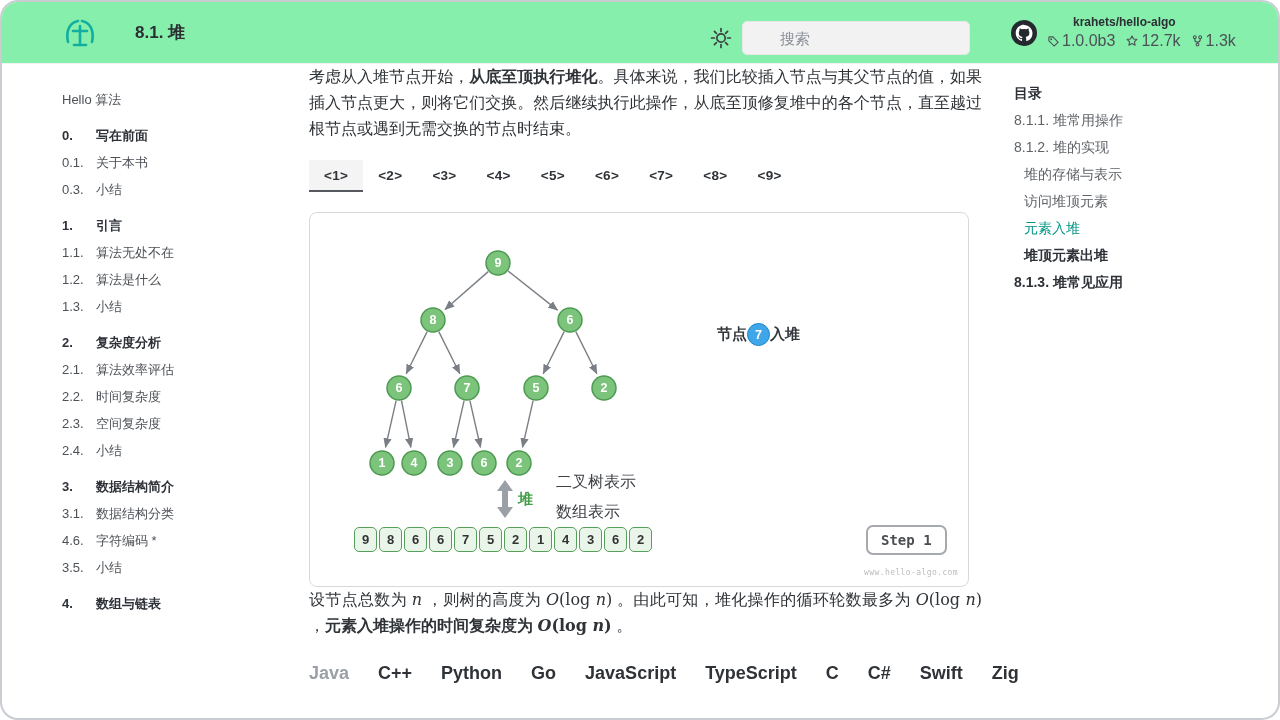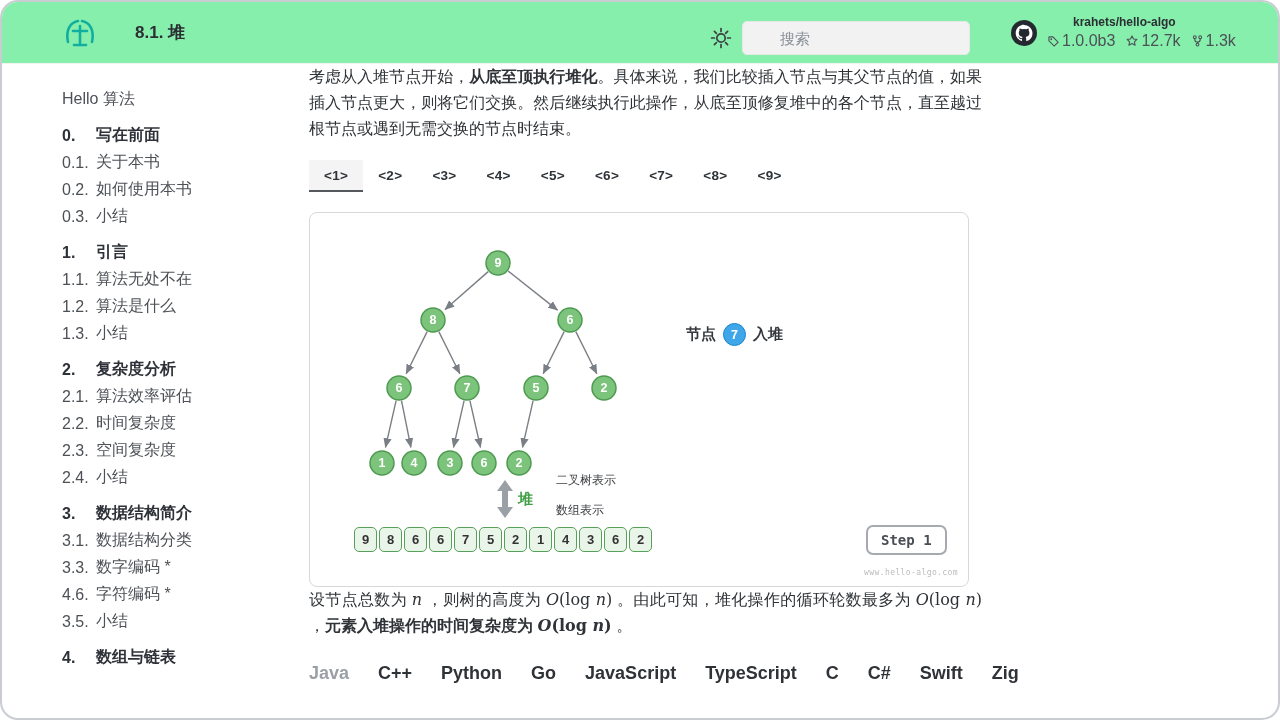--- a/index.html
+++ b/index.html
@@ -19,44 +19,44 @@
   .s-input{flex:1;border:none;outline:none;background:transparent;font-size:15px;color:#3c4043;font-family:inherit;}
   .s-input::placeholder{color:#8a9097;}
   .repo{position:absolute;left:1008px;top:13px;width:235px;display:flex;gap:10px;align-items:center;}
   .repo-col{display:flex;flex-direction:column;gap:3px;}
   .repo-name{font-size:12px;font-weight:700;color:#2b2f33;margin-left:25px;}
   .repo-meta{display:flex;gap:11px;align-items:center;font-size:16px;color:#4c5157;}
   .meta-item{display:flex;align-items:center;gap:3px;}
 
   
   .sidebar{position:absolute;left:60px;top:84px;width:225px;}
-  .side-item{display:flex;height:27px;align-items:center;font-size:16px;color:#4d5156;}
+  .side-item{display:flex;height:27px;align-items:center;font-size:13px;color:#4d5156;}
   .side-item.bold{font-weight:700;color:#2e3238;margin-top:9px;}
   .side-item .num{width:34px;flex:none;}
 
   
   .main{position:absolute;left:307px;top:62px;width:673px;}
   .para{margin:0;font-size:16px;line-height:26px;color:#2f3337;text-align:justify;}
   .para .b{font-weight:700;}
   .mvar{font-family:"DejaVu Serif","Liberation Serif",serif;font-style:italic;}
   .mfn{font-family:"DejaVu Serif","Liberation Serif",serif;}
   .para2{}
 
   .step-tabs{margin-top:18px;display:flex;height:32px;align-items:stretch;}
   .step-tab{padding:0 15px;font-size:13.5px;font-weight:700;color:#2f3337;letter-spacing:.3px;border-bottom:2.5px solid transparent;}
   .step-tab.active{border-bottom-color:#55595e;background:#f4f4f4;}
 
   .figure{position:relative;margin-top:20px;width:660px;height:375px;border:1px solid #d6d9dc;border-radius:8px;background:#fff;}
   .tree-svg{position:absolute;left:0;top:0;width:658px;height:310px;pointer-events:none;}
-  .legend{position:absolute;left:376px;top:110px;display:flex;align-items:center;gap:7px;font-size:15px;font-weight:700;color:#34383c;text-align:center;}
+  .legend{position:absolute;left:407px;top:110px;display:flex;align-items:center;font-size:15px;font-weight:700;color:#34383c;text-align:center;}
   .legend-node{display:inline-flex;width:23px;height:23px;border-radius:50%;align-items:center;justify-content:center;
     color:#fff;font-size:12.5px;font-weight:700;}
   .updown{position:absolute;left:186px;top:267px;width:18px;height:38px;}
   .heap-label{position:absolute;left:208px;top:277px;font-size:15px;font-weight:700;}
-  .cap{position:absolute;left:246px;font-size:12px;color:#3e4145;}
+  .cap{position:absolute;left:246px;font-size:16px;color:#3e4145;}
   .cap-tree{top:259px;}
   .cap-arr{top:289px;}
   .heap-array{position:absolute;left:44px;top:314px;display:flex;gap:2px;}
   .cell{width:23px;height:25px;border-radius:5px;display:flex;align-items:center;justify-content:center;
     font-size:13px;font-weight:700;color:#333;}
   .step-box{position:absolute;left:556px;top:312px;padding:5px 13px;border:2px solid #a6a9ad;border-radius:7px;
     font-family:"DejaVu Sans Mono","Liberation Mono",monospace;font-size:14px;font-weight:700;color:#4a4e52;background:#fff;}
   .watermark{position:absolute;right:10px;bottom:9px;font-family:"DejaVu Sans Mono","Liberation Mono",monospace;
     font-size:8px;color:#bcbcbc;letter-spacing:.4px;}
 
@@ -156,24 +156,20 @@
       </a>
       <a class="side-item bold">
         <span class="num">0.</span>
         <span class="lbl">写在前面</span>
       </a>
       <a class="side-item">
         <span class="num">0.1.</span>
         <span class="lbl">关于本书</span>
       </a>
       <a class="side-item">
-        <span class="num">0.2.</span>
-        <span class="lbl">如何使用本书</span>
-      </a>
-      <a class="side-item">
         <span class="num">0.3.</span>
         <span class="lbl">小结</span>
       </a>
       <a class="side-item bold">
         <span class="num">1.</span>
         <span class="lbl">引言</span>
       </a>
       <a class="side-item">
         <span class="num">1.1.</span>
         <span class="lbl">算法无处不在</span>
@@ -206,24 +202,20 @@
         <span class="num">2.4.</span>
         <span class="lbl">小结</span>
       </a>
       <a class="side-item bold">
         <span class="num">3.</span>
         <span class="lbl">数据结构简介</span>
       </a>
       <a class="side-item">
         <span class="num">3.1.</span>
         <span class="lbl">数据结构分类</span>
-      </a>
-      <a class="side-item">
-        <span class="num">3.3.</span>
-        <span class="lbl">数字编码 *</span>
       </a>
       <a class="side-item">
         <span class="num">4.6.</span>
         <span class="lbl">字符编码 *</span>
       </a>
       <a class="side-item">
         <span class="num">3.5.</span>
         <span class="lbl">小结</span>
       </a>
       <a class="side-item bold">
@@ -334,14 +326,26 @@
         <button class="lang-tab">Go</button>
         <button class="lang-tab">JavaScript</button>
         <button class="lang-tab">TypeScript</button>
         <button class="lang-tab">C</button>
         <button class="lang-tab">C#</button>
         <button class="lang-tab">Swift</button>
         <button class="lang-tab">Zig</button>
       </div>
   </main>
 
+  <aside class="toc">
+    <div class="toc-title">目录</div>
+    <div>
+        <a class="toc-item">8.1.1. 堆常用操作</a>
+        <a class="toc-item">8.1.2. 堆的实现</a>
+        <a class="toc-item indent">堆的存储与表示</a>
+        <a class="toc-item indent">访问堆顶元素</a>
+        <a class="toc-item indent" style="color: rgb(0, 148, 133);">元素入堆</a>
+        <a class="toc-item indent bold">堆顶元素出堆</a>
+        <a class="toc-item bold">8.1.3. 堆常见应用</a>
+      </div>
+  </aside>
 
 </div>
 
 </body></html>

